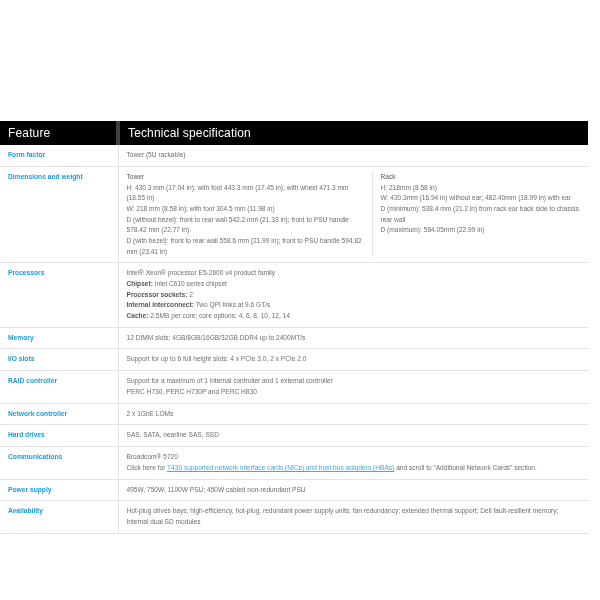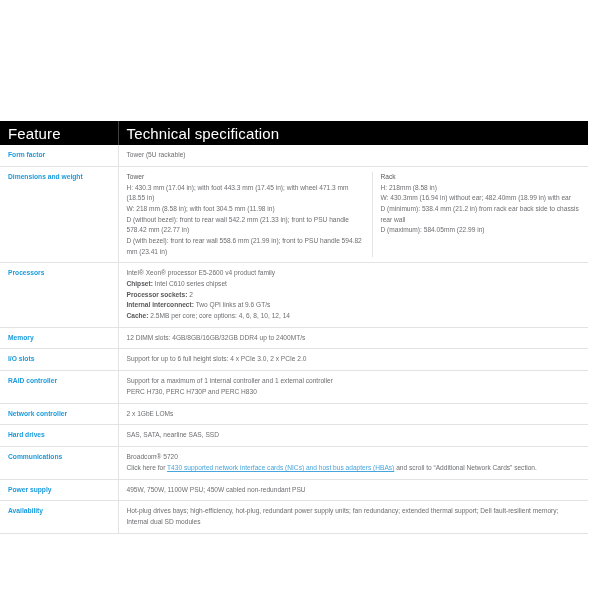--- a/index.html
+++ b/index.html
@@ -31,31 +31,31 @@
     table-layout: fixed;
   }
 
   .spec-table col.c-feature { width: 118px; }
   .spec-table col.c-spec    { width: 470px; }
 
   
   thead th {
     background: #000000;
     color: #ffffff;
-    font-size: 15px;
+    font-size: 12px;
     font-weight: 400;
     text-align: left;
     vertical-align: middle;
     height: 24px;
     padding: 0 0 0 8px;
     letter-spacing: .15px;
     margin-top: 10px;
   }
   thead th.th-spec {
-    border-left: 1px solid #404040;
+    border-left: 4px solid #404040;
     padding-left: 8px;
   }
 
   
   tbody td {
     vertical-align: top;
     font-size: 6.6px;
     line-height: 1.62;
     border-bottom: 1px solid #e3e3e3;
     padding: 5px 8px 5px 8px;

